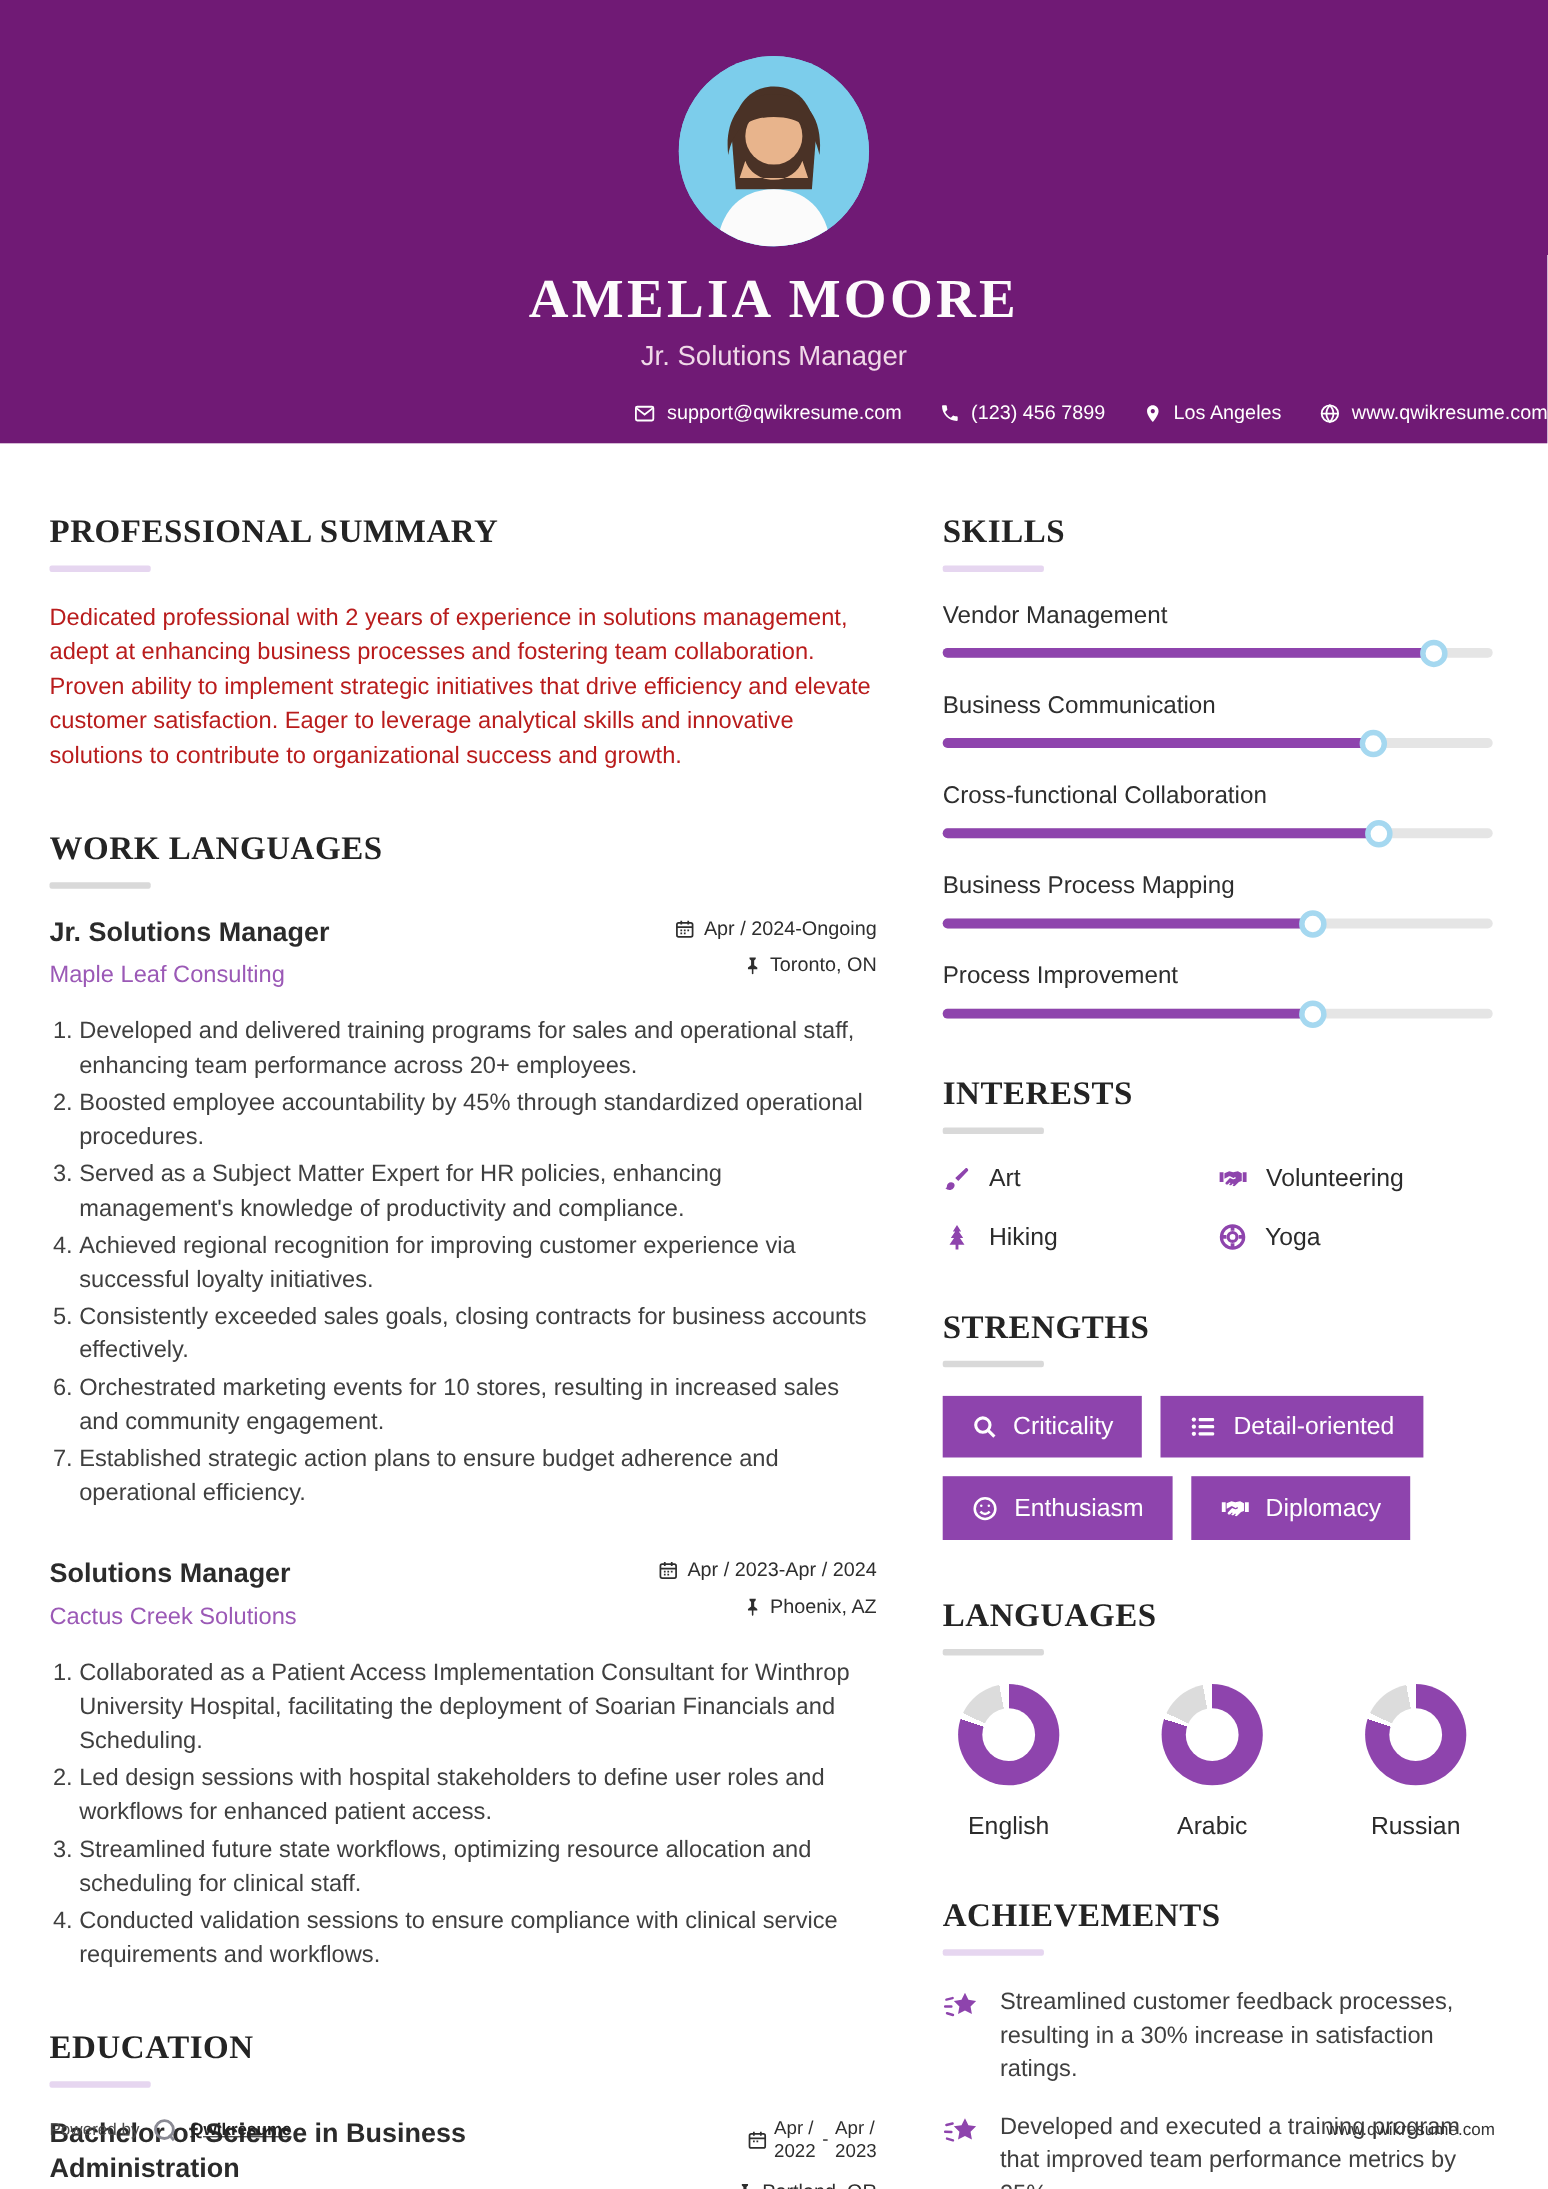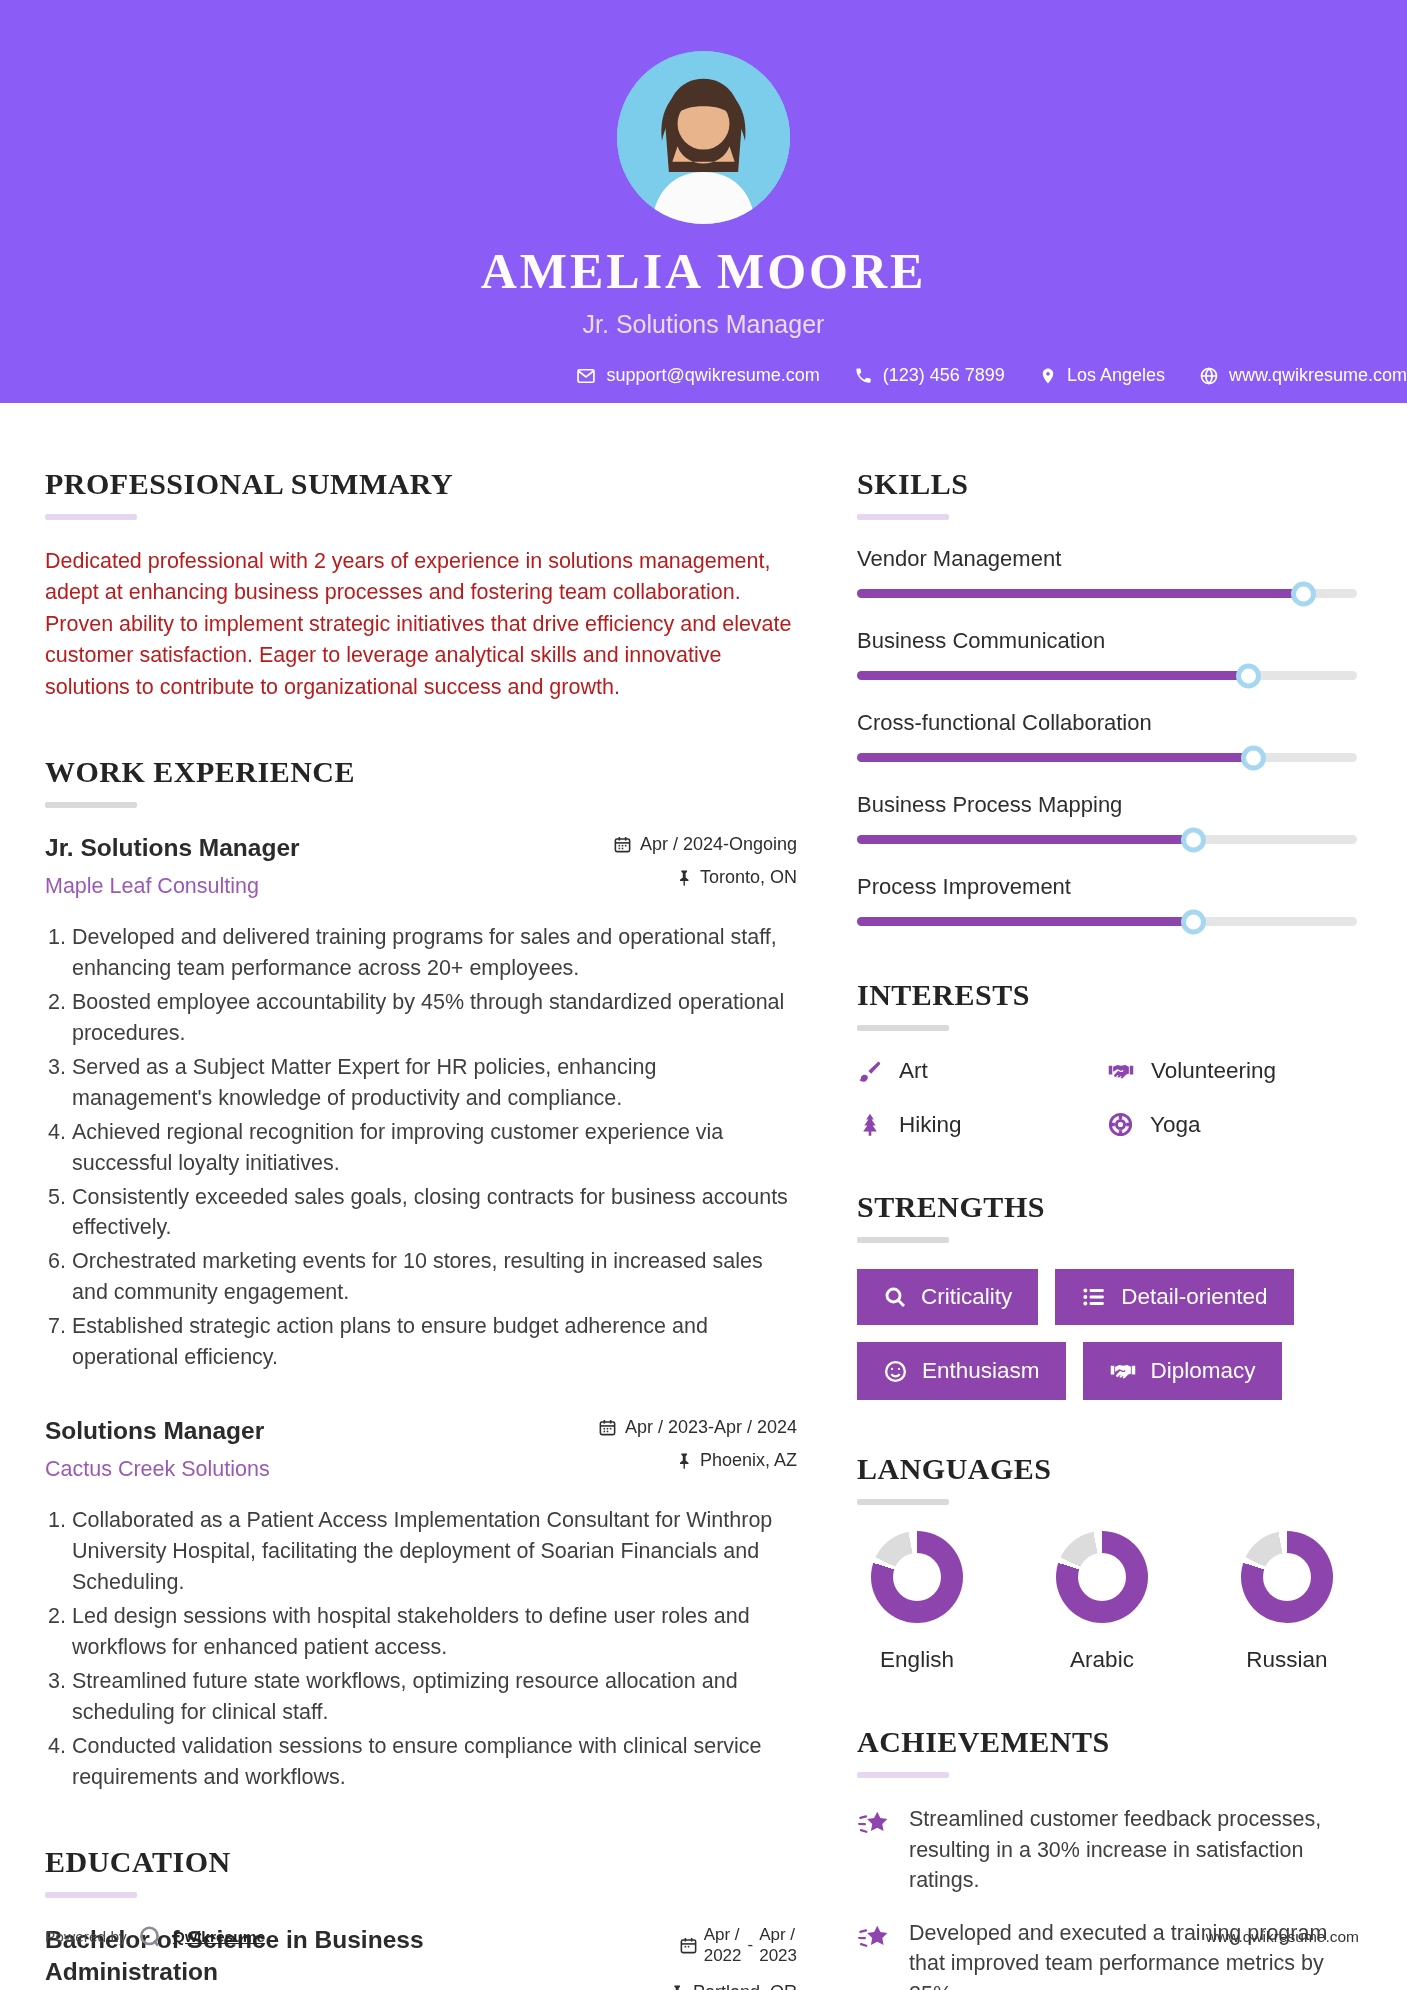--- a/index.html
+++ b/index.html
@@ -1,20 +1,20 @@
 <!DOCTYPE html>
 <html><head>
 <meta charset="utf-8">
 <style>
   html,body{margin:0;padding:0;background:#ffffff;}
   body{font-family:"Liberation Sans",sans-serif;color:#3f3f3f;}
   .page{position:relative;width:1407px;height:1990px;background:#ffffff;overflow:hidden;}
 
   
-  .hero{background:#8b5cf6;height:403px;text-align:center;color:#fff;box-sizing:border-box;padding-top:51px;}
+  .hero{background:#701a75;height:403px;text-align:center;color:#fff;box-sizing:border-box;padding-top:51px;}
   .avatar{width:173px;height:173px;border-radius:50%;margin:0 auto;overflow:hidden;background:#7ccdeb;}
   .person-name{font-family:"Liberation Serif",serif;font-weight:700;font-size:50px;letter-spacing:3px;margin-top:18px;color:#fdfbfc;}
   .person-title{font-size:25px;color:#f0d9e8;margin-top:10px;}
   .contact-row{display:flex;justify-content:flex-end;align-items:center;gap:34px;margin-top:26px;font-size:18px;color:#fff;}
   .contact-item{display:flex;align-items:center;gap:10px;}
   .contact-item svg{display:block;}
 
   
   .main{display:flex;padding:64px 50px 0 45px;gap:60px;box-sizing:border-box;}
   .col-left{width:752px;flex:none;}
@@ -141,21 +141,21 @@
 
       <section class="section">
         <h2 class="sec-head">PROFESSIONAL SUMMARY</h2>
         <div class="sec-rule rule-lav"></div>
         <div class="sec-body">
           <p class="summary-text">Dedicated professional with 2 years of experience in solutions management, adept at enhancing business processes and fostering team collaboration. Proven ability to implement strategic initiatives that drive efficiency and elevate customer satisfaction. Eager to leverage analytical skills and innovative solutions to contribute to organizational success and growth.</p>
         </div>
       </section>
 
       <section class="section">
-        <h2 class="sec-head">WORK EXPERIENCE</h2>
+        <h2 class="sec-head">WORK LANGUAGES</h2>
         <div class="sec-rule rule-gray"></div>
         <div class="sec-body">
 
         <div class="job">
               <div class="job-top">
                 <div>
                   <div class="job-title">Jr. Solutions Manager</div>
                   <div class="job-company">Maple Leaf Consulting</div>
                 </div>
                 <div class="job-meta">

